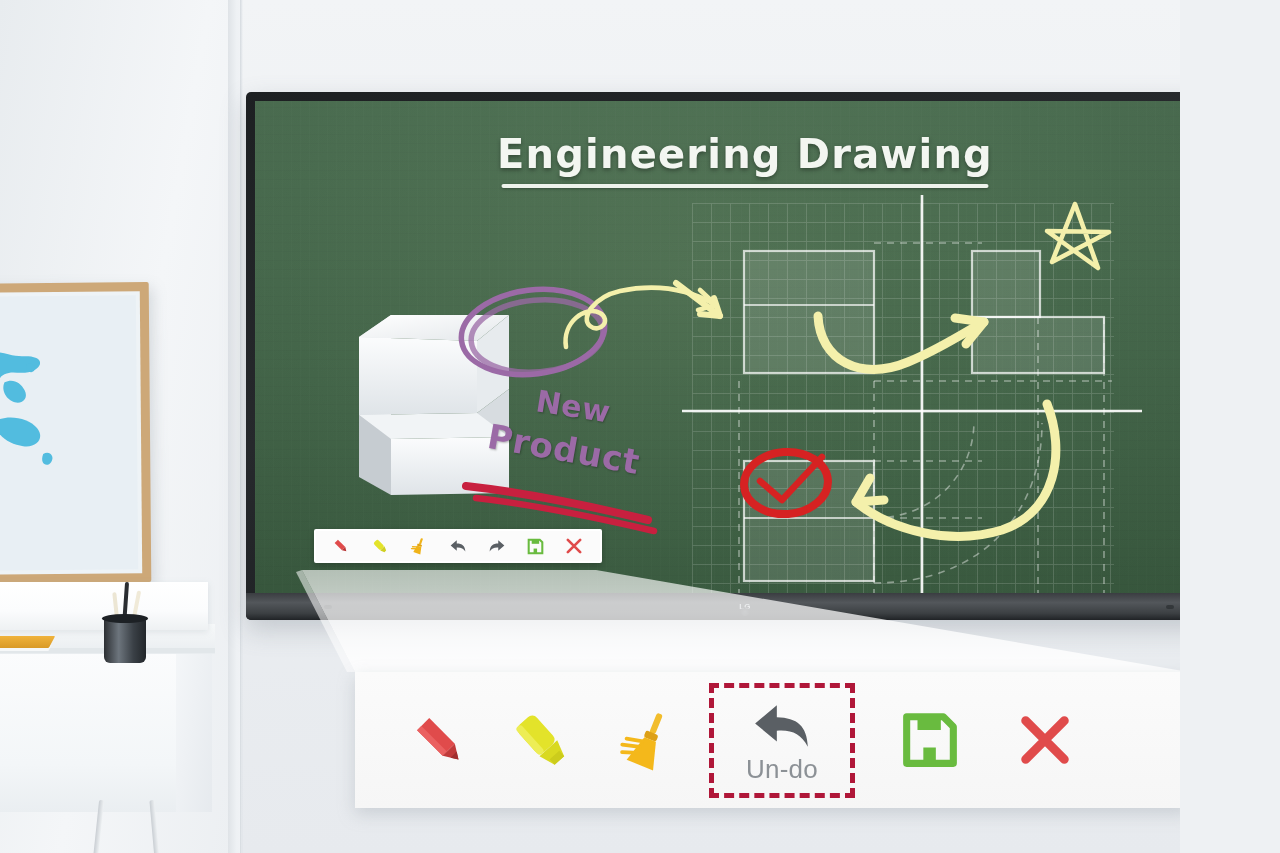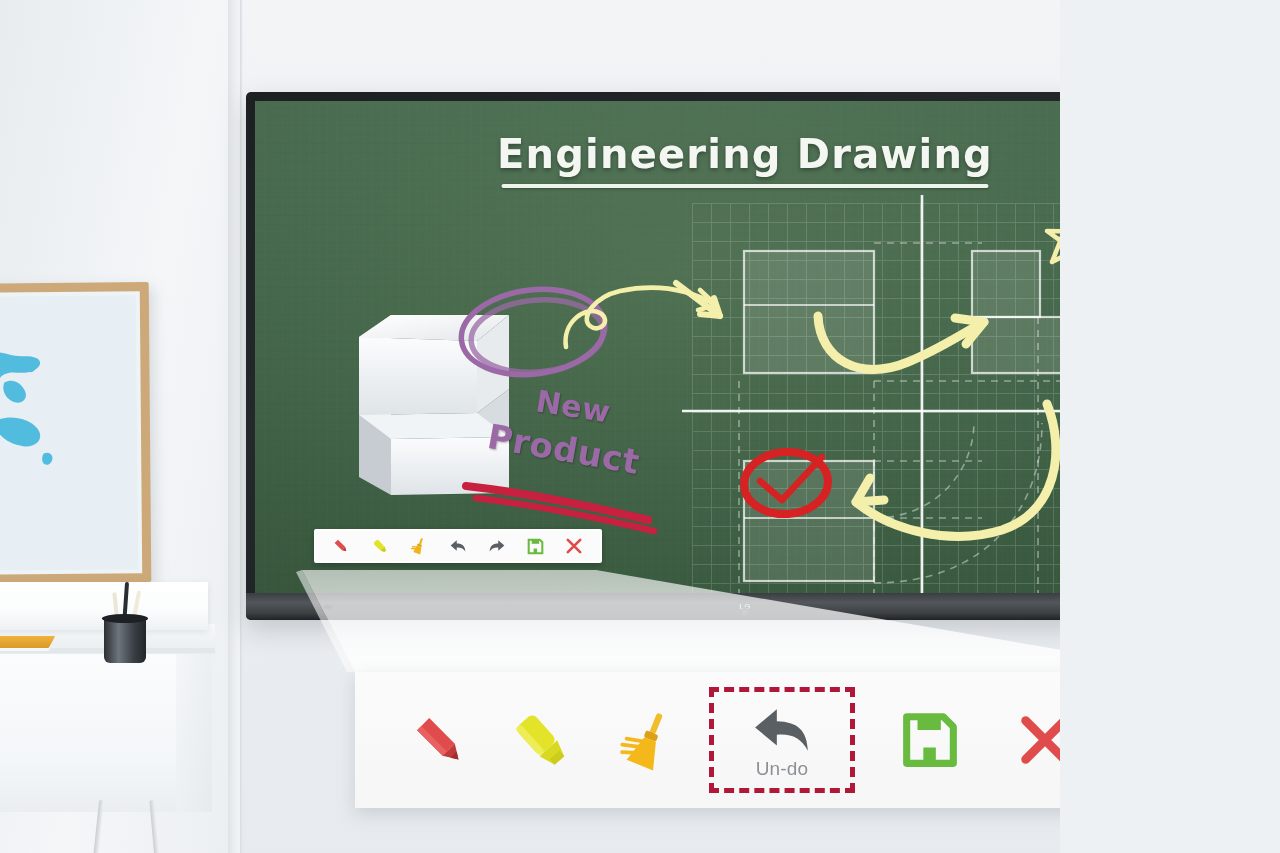--- a/index.html
+++ b/index.html
@@ -1,21 +1,21 @@
 <!DOCTYPE html>
 <html><head>
 <meta charset="utf-8">
 <style>
   html,body{margin:0;padding:0;}
   body{
     width:1280px;height:853px;overflow:hidden;position:relative;
     font-family:"Liberation Sans", sans-serif;
     background:#eef1f3;
   }
-  #stage{position:absolute;inset:0;width:1060px;height:853px;overflow:hidden;}
+  #stage{position:absolute;inset:0;width:1180px;height:853px;overflow:hidden;}
 
   
   .wall{position:absolute;inset:0;
     background:linear-gradient(180deg,#f2f4f6 0%,#eceff2 45%,#e7eaee 100%);}
   .wall-left{position:absolute;left:0;top:0;width:232px;height:853px;
     background:linear-gradient(100deg,#e8ecef 0%,#f4f6f8 55%,#eceff2 100%);}
   .wall-corner{position:absolute;left:228px;top:0;width:14px;height:853px;
     background:linear-gradient(90deg,#dfe3e7 0%,#eef1f4 60%,#f1f3f6 100%);}
   .wall-seam{position:absolute;left:240px;top:0;width:3px;height:853px;
     background:linear-gradient(90deg,rgba(190,198,205,.55),rgba(190,198,205,0));}
@@ -131,21 +131,21 @@
     padding:0 38px;box-sizing:border-box;}
   .bt-item{display:flex;align-items:center;justify-content:center;
     position:relative;height:100%;}
   .bt-pencil{width:92px;}
   .bt-high{width:112px;}
   .bt-brush{width:104px;}
   .undo-group{position:relative;display:flex;align-items:center;
     border:5px dashed #b01739;padding:14px 16px 8px 16px;margin-left:8px;margin-right:16px;
     box-sizing:border-box;}
   .ur{display:flex;flex-direction:column;align-items:center;width:104px;}
-  .ur-label{margin-top:4px;font-size:19px;color:#8c9196;
+  .ur-label{margin-top:4px;font-size:26px;color:#8c9196;
     font-family:"Liberation Sans", sans-serif;letter-spacing:.2px;}
   .bt-save{width:118px;}
   .bt-close{width:112px;}
 </style>
 </head>
 <body>
 
 <div id="stage">
 
   <div class="wall"></div>

